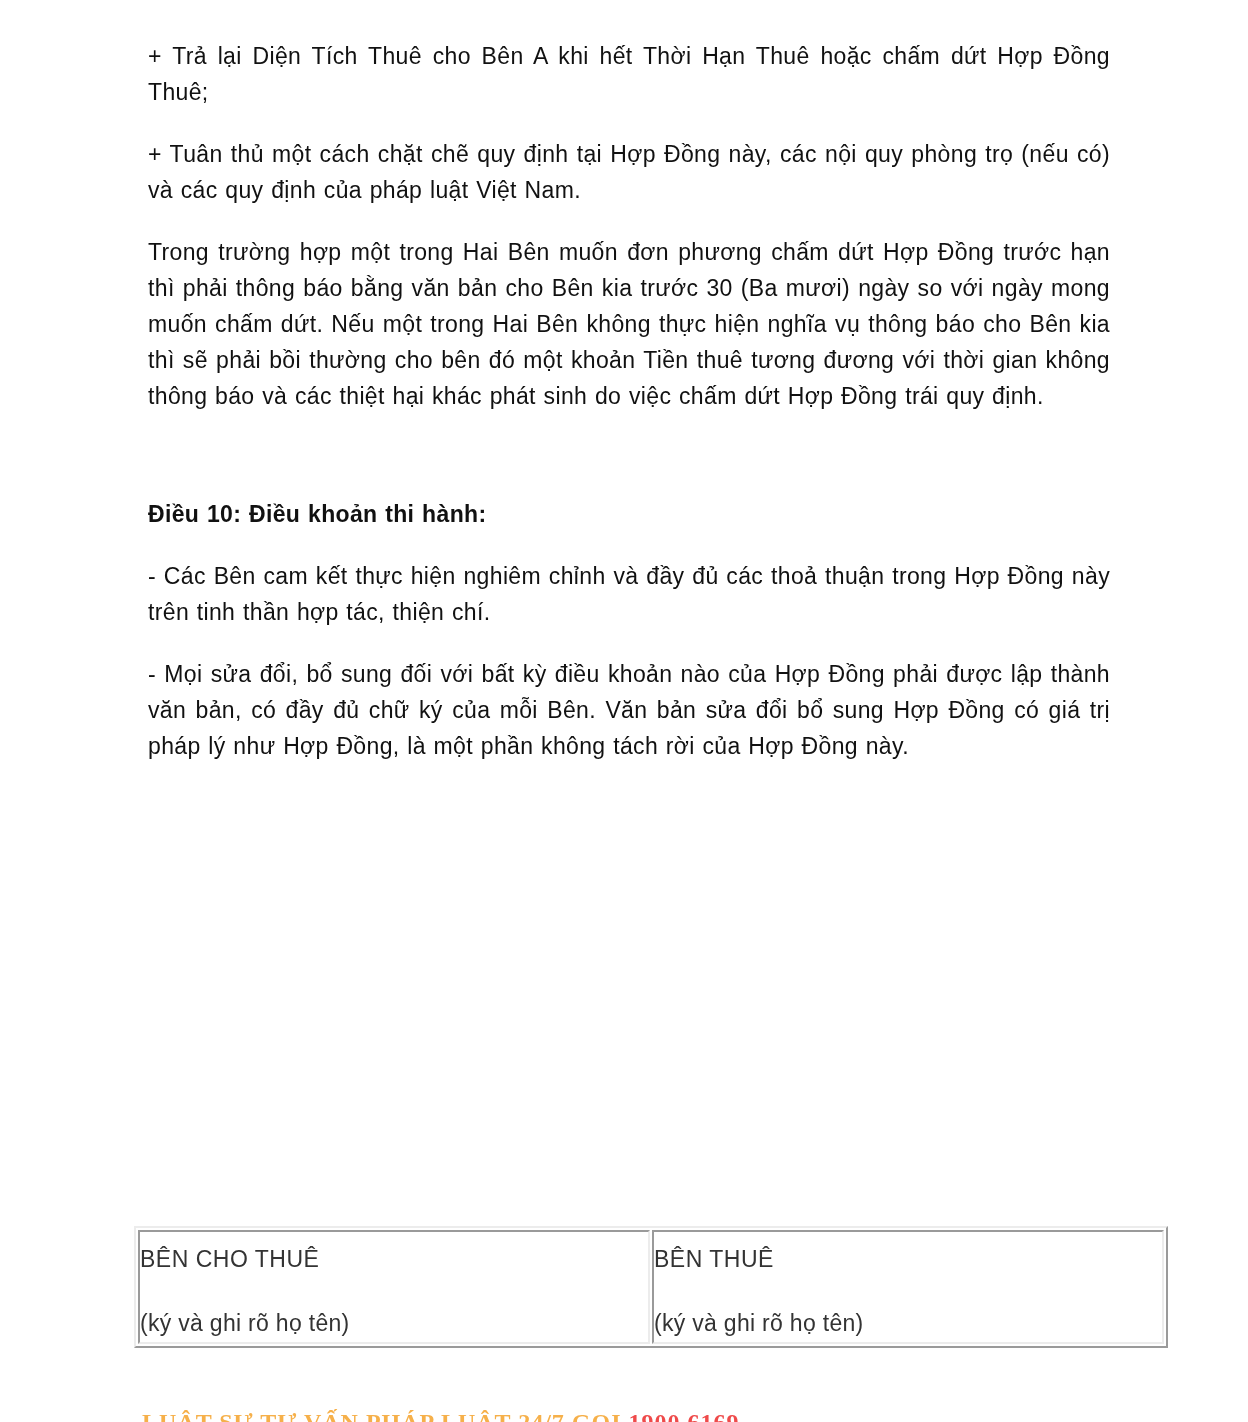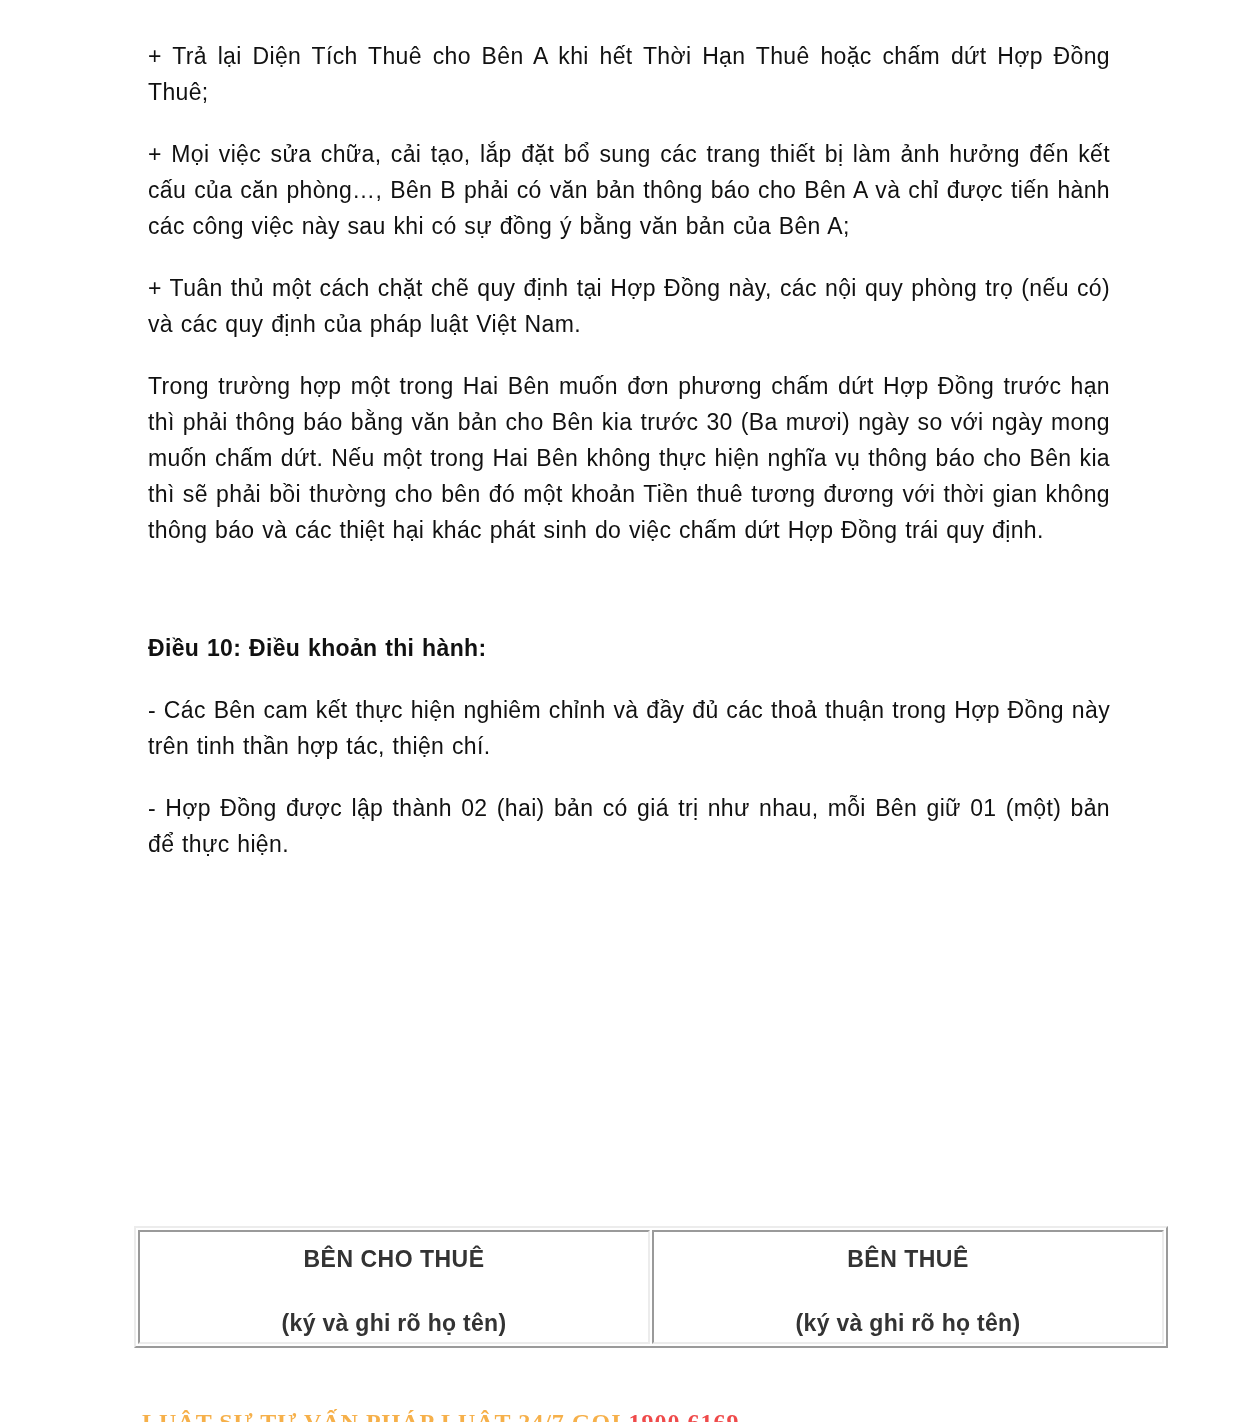--- a/index.html
+++ b/index.html
@@ -19,45 +19,44 @@
     .sig-table {
       position: absolute; left: 134px; top: 1226px; width: 1034px; height: 122px;
       border-collapse: separate; border-spacing: 2px;
       border-top: 2px solid #ececec; border-left: 2px solid #ececec;
       border-right: 2px solid #9a9a9a; border-bottom: 2px solid #9a9a9a;
       box-sizing: border-box;
     }
     .sig-table td {
       border-top: 2px solid #9a9a9a; border-left: 2px solid #9a9a9a;
       border-right: 2px solid #ececec; border-bottom: 2px solid #ececec;
-      text-align: center; vertical-align: top; width: 50%;
-      font-weight: bold; font-size: 23px; color: #333333; padding: 10px 0 0 0;
+      vertical-align: top; width: 50%;
+      font-weight: normal; font-size: 23px; color: #333333; padding: 10px 0 0 0;
     }
     .sig-table .role { display: block; line-height: 34px; letter-spacing: 0.5px; }
     .sig-table .note { display: block; line-height: 34px; margin-top: 30px; letter-spacing: 0.3px; }
     .footer-banner {
       position: absolute; left: 142px; top: 1410px; font-family: "Liberation Serif", serif;
       font-weight: bold; font-size: 24px; line-height: 24px; white-space: nowrap; letter-spacing: 1px;
     }
     .footer-banner .text { color: #f6b04a; }
     .footer-banner .phone { color: #ef4a4a; }
   </style>
 </head>
 <body>
 
 <div class="content">
   <p>+ Trả lại Diện Tích Thuê cho Bên A khi hết Thời Hạn Thuê hoặc chấm dứt Hợp Đồng Thuê;</p>
-  <p>+ Mọi việc sửa chữa, cải tạo, lắp đặt bổ sung các trang thiết bị làm ảnh hưởng đến kết cấu của căn phòng…, Bên B phải có văn bản thông báo cho Bên A và chỉ được tiến hành các công việc này sau khi có sự đồng ý bằng văn bản của Bên A;</p>
   <p>+ Tuân thủ một cách chặt chẽ quy định tại Hợp Đồng này, các nội quy phòng trọ (nếu có) và các quy định của pháp luật Việt Nam.</p>
 
   <p>Trong trường hợp một trong Hai Bên muốn đơn phương chấm dứt Hợp Đồng trước hạn thì phải thông báo bằng văn bản cho Bên kia trước 30 (Ba mươi) ngày so với ngày mong muốn chấm dứt. Nếu một trong Hai Bên không thực hiện nghĩa vụ thông báo cho Bên kia thì sẽ phải bồi thường cho bên đó một khoản Tiền thuê tương đương với thời gian không thông báo và các thiệt hại khác phát sinh do việc chấm dứt Hợp Đồng trái quy định.</p>
 
   <p class="heading">Điều 10: Điều khoản thi hành:</p>
   <p>- Các Bên cam kết thực hiện nghiêm chỉnh và đầy đủ các thoả thuận trong Hợp Đồng này trên tinh thần hợp tác, thiện chí.</p>
-  <p>- Hợp Đồng được lập thành 02 (hai) bản có giá trị như nhau, mỗi Bên giữ 01 (một) bản để thực hiện.</p>
+  <p>- Mọi sửa đổi, bổ sung đối với bất kỳ điều khoản nào của Hợp Đồng phải được lập thành văn bản, có đầy đủ chữ ký của mỗi Bên. Văn bản sửa đổi bổ sung Hợp Đồng có giá trị pháp lý như Hợp Đồng, là một phần không tách rời của Hợp Đồng này.</p>
 </div>
 
 <table class="sig-table">
   <tbody>
       <tr>
     <td>
       <span class="role">BÊN CHO THUÊ</span>
       <span class="note">(ký và ghi rõ họ tên)</span>
     </td>
     <td>

